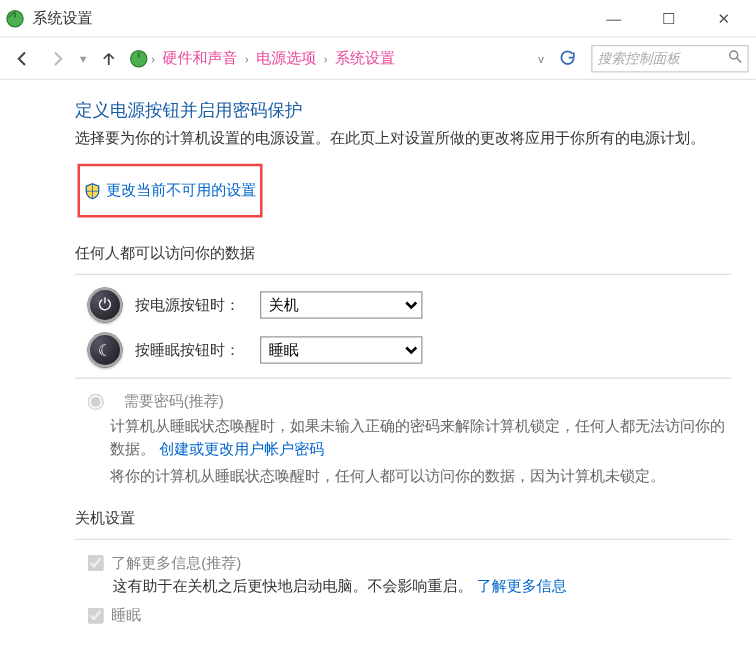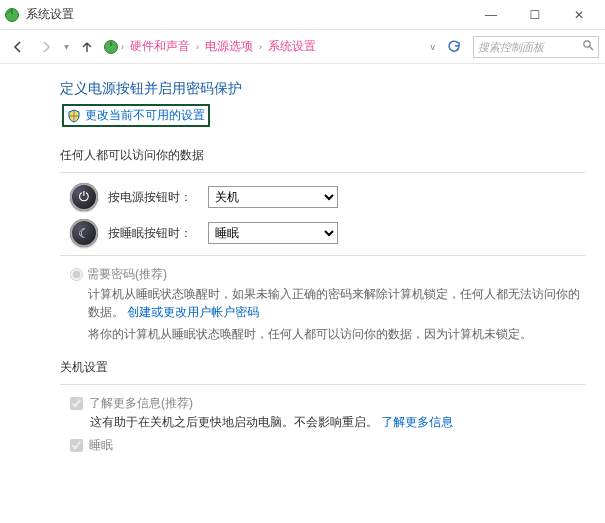--- a/index.html
+++ b/index.html
@@ -23,34 +23,34 @@
   .searchbox { width: 126px; height: 22px; border: 1px solid #ccc; display: flex; align-items: center; padding: 0 4px; color: #999; font-style: italic; margin-left: 4px; }
   .searchbox input { border: none; outline: none; width: 100%; font-size: 11px; color: #333; }
   .searchbox input::placeholder { color: #aaa; font-style: italic; font-family: inherit;}
   .searchbox .sicon { color: #666; }
   
   .content { padding: 10px 20px 10px 60px; }
   .heading { color: #1a5da6; font-size: 14px; margin: 6px 0 4px; }
   .desc { font-size: 12px; color: #333; margin-bottom: 10px; }
   
   .highlight-row { padding: 2px 2px; margin-bottom: 12px; display:inline-block;}
-  .highlight-box { border: 2px solid #14532d; padding: 1px 3px; display: inline-flex; align-items: center; gap: 4px; }
+  .highlight-box { border: 2px solid #ef4444; padding: 11px 3px; display: inline-flex; align-items: center; gap: 4px; }
   .shield { width: 14px; height: 14px; }
   .link { color: #0066cc; text-decoration: none; cursor: pointer; }
   
   .section-title { font-size: 12px; color: #333; margin: 6px 0 8px; }
   hr.sep { border: none; border-top: 1px solid #ddd; margin: 0 0 10px 0; }
   
   .row-setting { display: flex; align-items: center; margin: 8px 0 8px 10px; gap: 10px; }
   .round-icon { width: 28px; height: 28px; border-radius: 50%; background: radial-gradient(circle at 30% 30%, #556, #111); display: flex; align-items: center; justify-content: center; color: #fff; font-size: 13px; box-shadow: inset 0 0 0 2px #aaa, 0 1px 2px rgba(0,0,0,.3); }
   .setting-label { width: 90px; }
   select.dd { width: 130px; height: 22px; border: 1px solid #999; background: #fff; font-family: inherit; font-size: 12px; padding: 0 2px; }
   
   .subsection { margin-left: 10px; }
-  .radio-row { display: flex; align-items: center; gap: 4px; margin: 6px 0 2px; color: #888; }
+  .radio-row { display: flex; align-items: center; gap: 16px; margin: 6px 0 2px; color: #888; }
   .radio-row input { accent-color: #888; }
   .sub-desc { margin: 2px 0 4px 18px; color: #666; font-size: 12px; line-height: 1.5; }
   
   .cb-row { display: flex; align-items: center; gap: 6px; margin: 6px 0 2px 10px; color: #888; }
   .cb-row input { accent-color: #888; }
   .cb-desc { margin: 0 0 6px 30px; color: #333; font-size: 12px; }
 </style>
 </head>
 <body>
 
@@ -114,20 +114,21 @@
     <input type="text" placeholder="搜索控制面板" style="">
     <span class="sicon"><svg width="12" height="12" viewBox="0 0 12 12">
           <circle cx="5" cy="5" r="3.2" stroke="#888" stroke-width="1.2" fill="none"></circle>
           <line x1="7.5" y1="7.5" x2="11" y2="11" stroke="#888" stroke-width="1.2"></line>
         </svg></span>
   </div>
 </div>
 
 <div class="content">
   <div class="heading">定义电源按钮并启用密码保护</div>
+  <div class="desc">选择要为你的计算机设置的电源设置。在此页上对设置所做的更改将应用于你所有的电源计划。</div>
 
   <div class="highlight-row">
     <span class="highlight-box">
       <svg class="shield" viewBox="0 0 14 14">
           <path d="M7 1 L12 3 V7 C12 10 9.5 12.5 7 13 C4.5 12.5 2 10 2 7 V3 Z" fill="#ffd54f" stroke="#0b62c4"></path>
           <path d="M7 1 L7 13" stroke="#0b62c4" stroke-width="0.6"></path>
           <path d="M2 7 L12 7" stroke="#0b62c4" stroke-width="0.6"></path>
         </svg>
       <a class="link">更改当前不可用的设置</a>
     </span>

